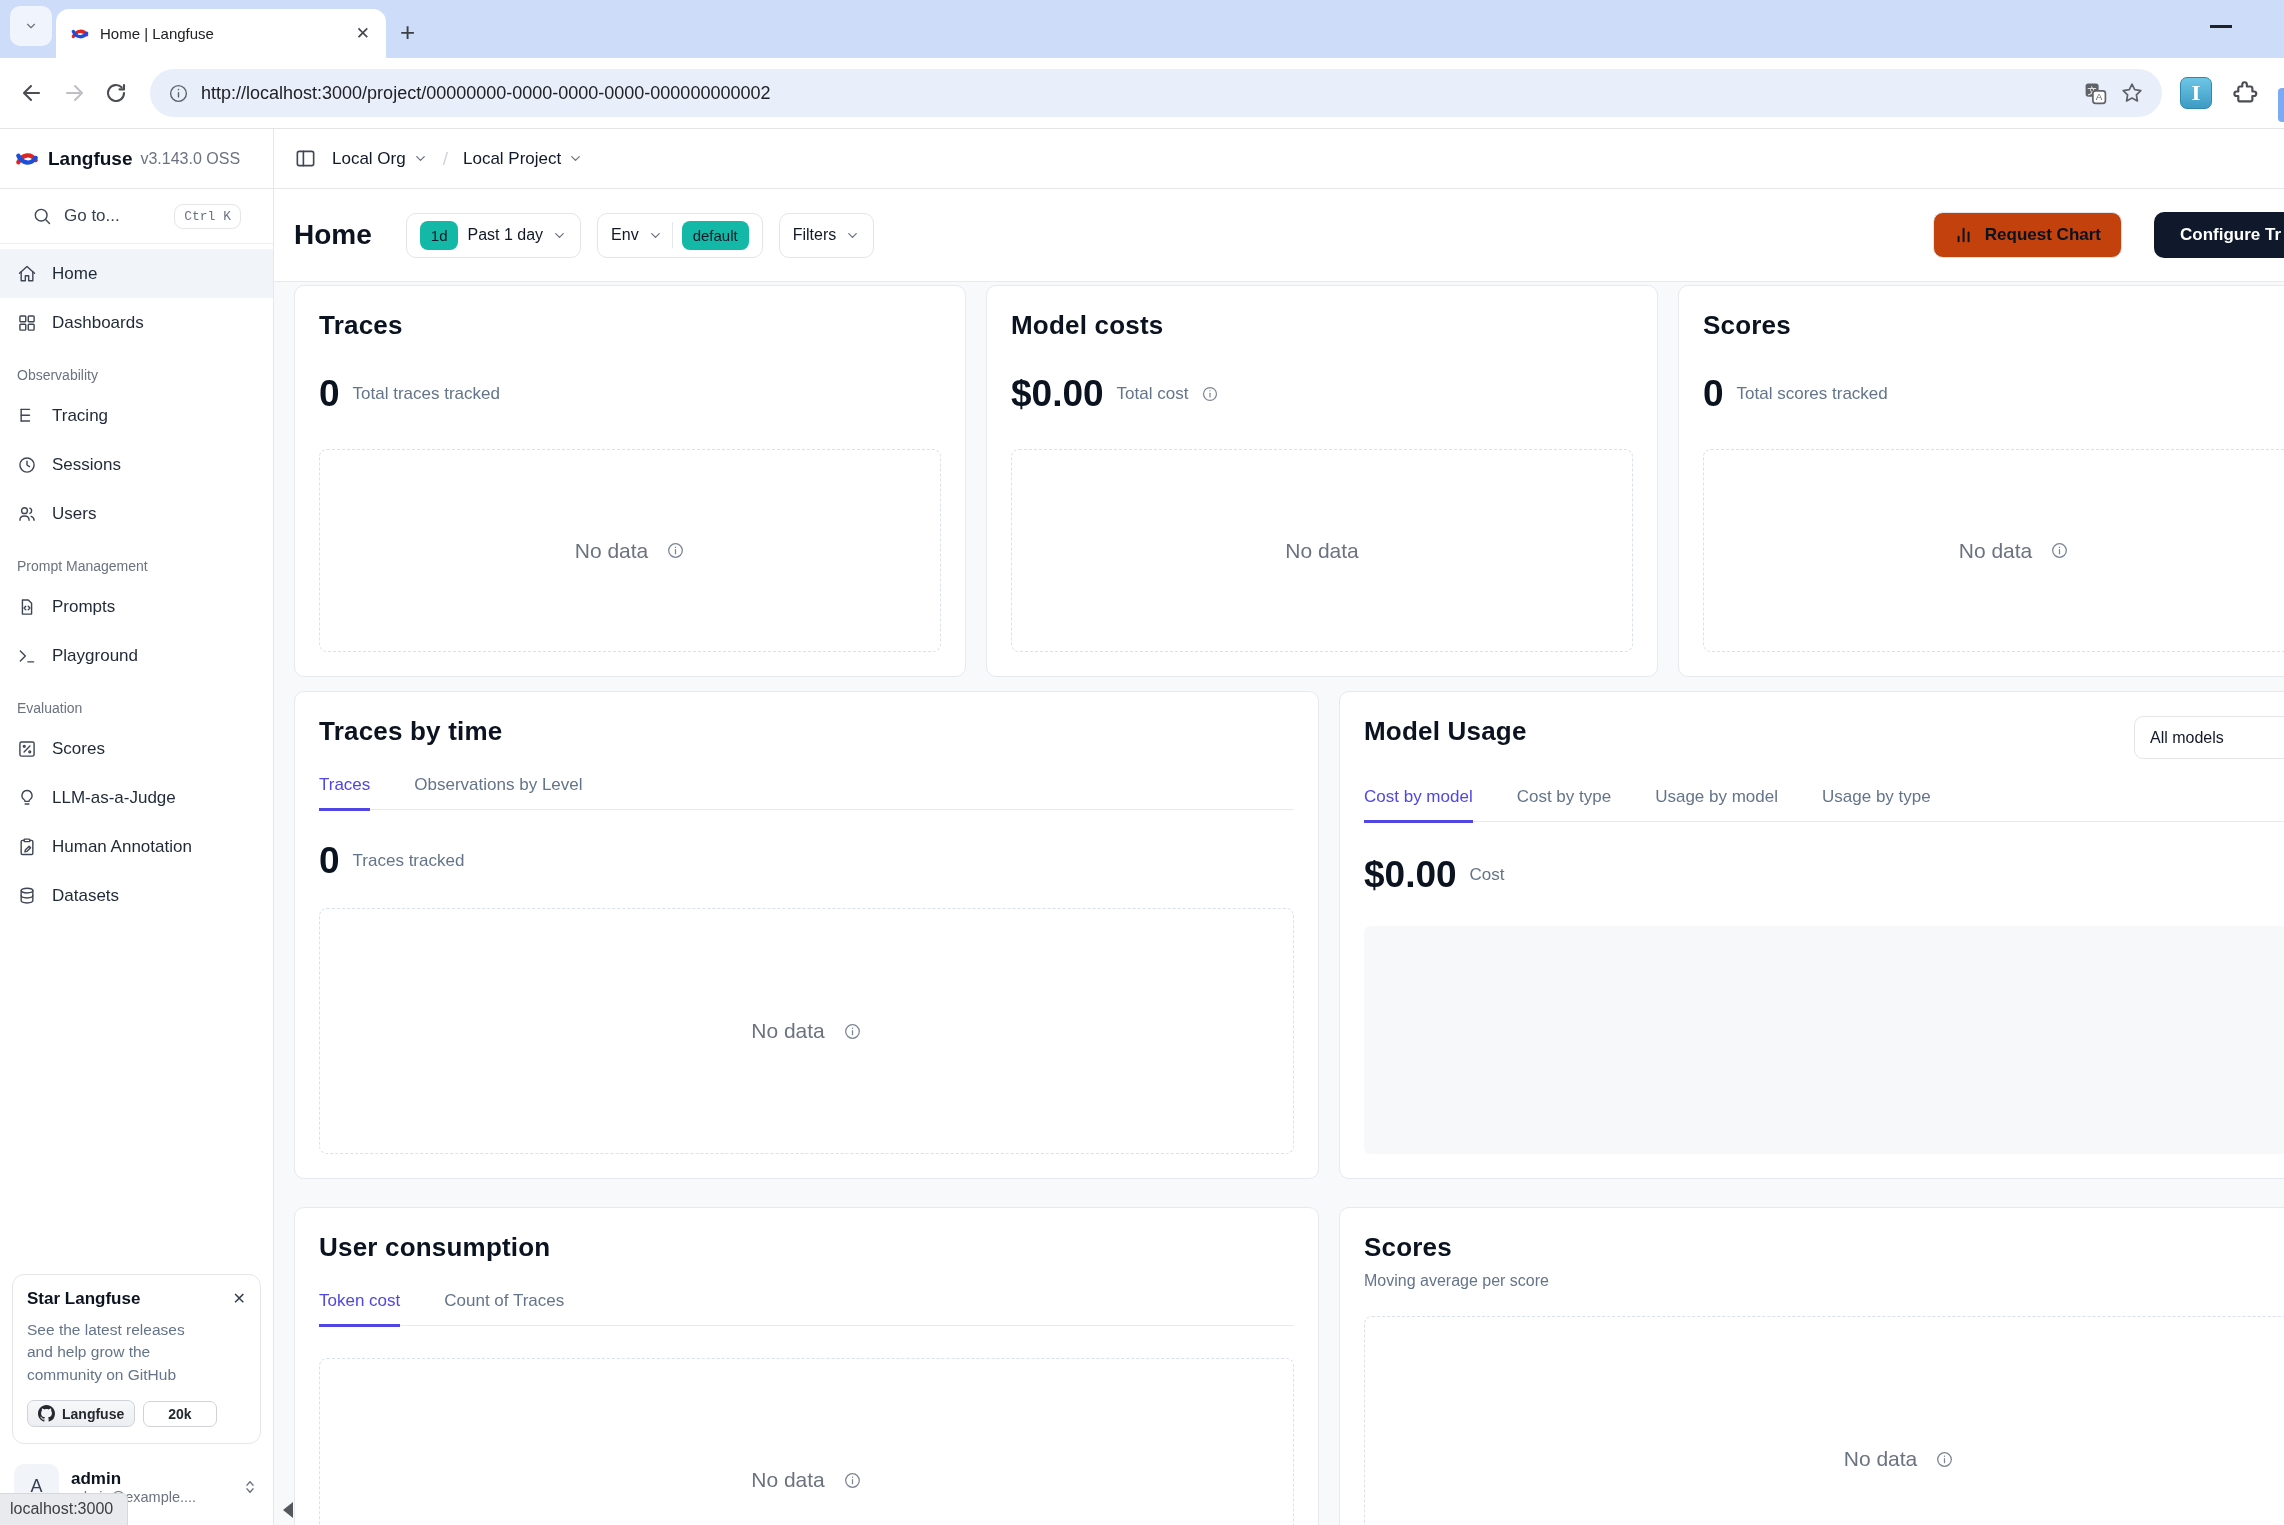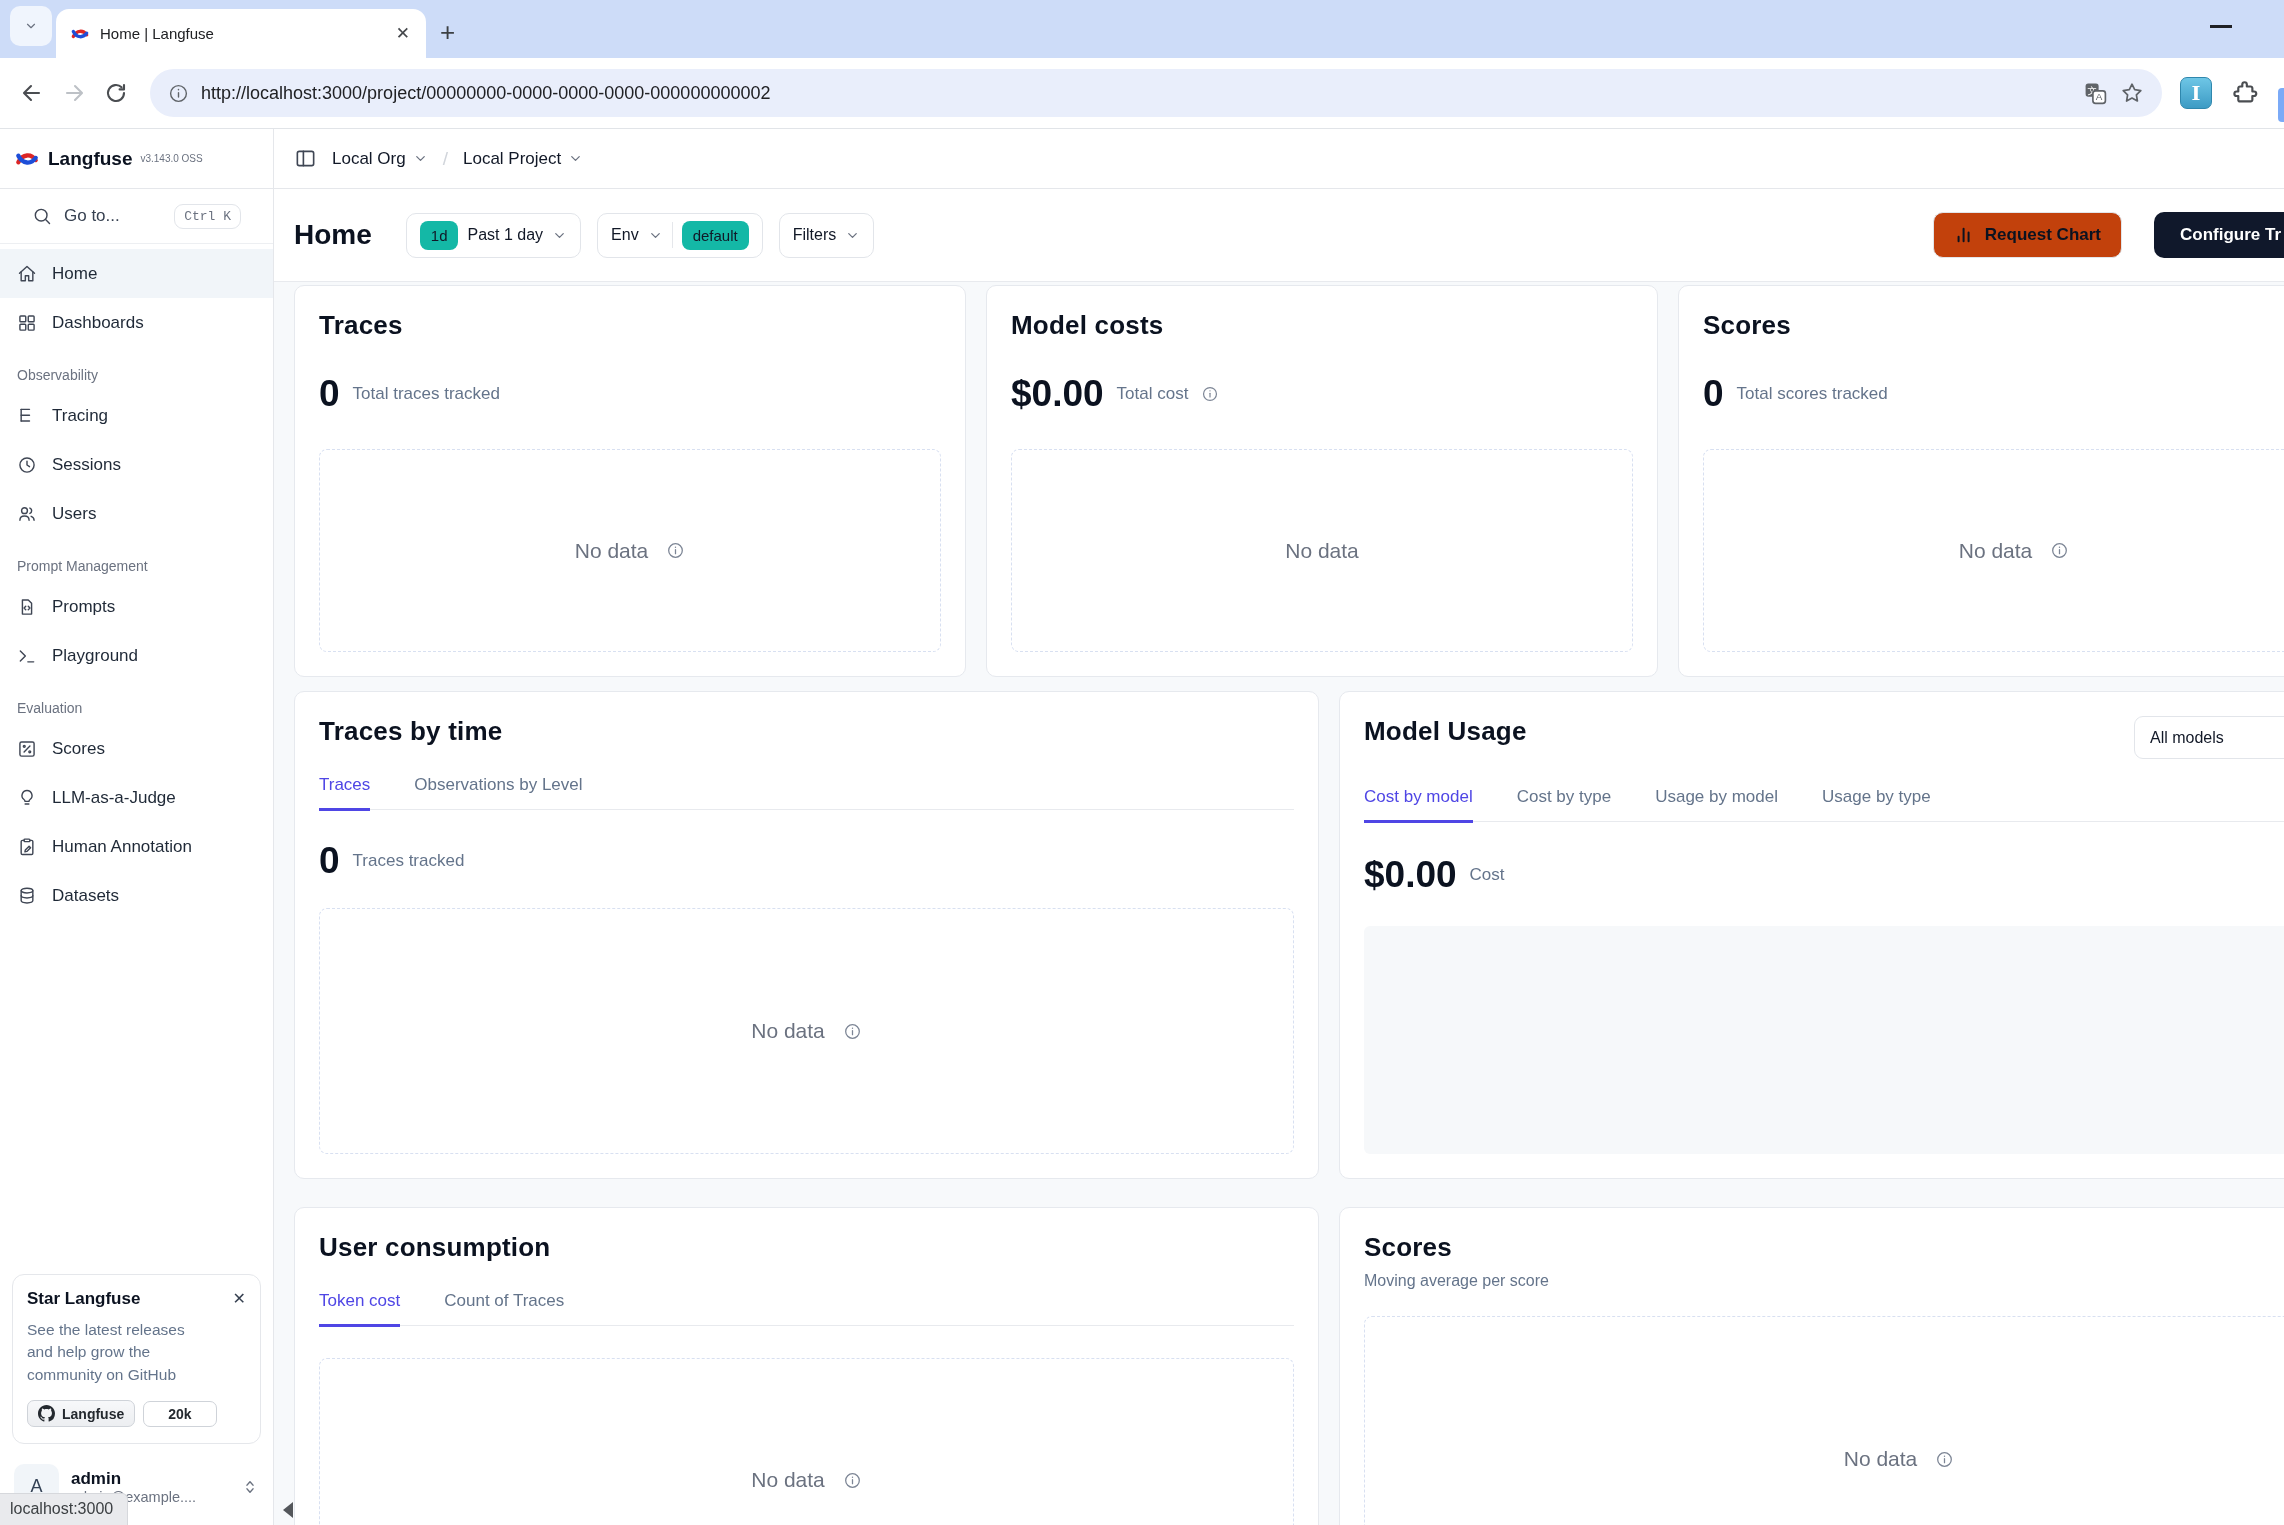--- a/index.html
+++ b/index.html
@@ -4,42 +4,42 @@
 <style>
   * { margin:0; padding:0; box-sizing:border-box; }
   html,body { width:2284px; height:1525px; overflow:hidden; background:#fff;
     font-family:"Liberation Sans", sans-serif; color:#111827; }
   .browser { width:2284px; height:1525px; position:relative; display:flex; flex-direction:column; }
 
   
   .tabstrip { height:58px; background:#cddcf8; display:flex; align-items:flex-end; padding-left:10px; position:relative; flex:0 0 auto; }
   .tab-search-btn { width:42px; height:40px; margin:0 4px 6px 0; border-radius:10px; background:rgba(255,255,255,.7);
     display:flex; align-items:center; justify-content:center; color:#3c4043; align-self:center; }
-  .tab { height:49px; width:370px; background:#fff; border-radius:13px 13px 0 0; display:flex; align-items:center; gap:10px; padding:0 14px; }
+  .tab { height:49px; width:330px; background:#fff; border-radius:13px 13px 0 0; display:flex; align-items:center; gap:10px; padding:0 14px; }
   .tab-title { font-size:15px; color:#202124; flex:1; white-space:nowrap; overflow:hidden; }
   .tab-close { color:#45484c; font-size:17px; padding:0 2px; }
   .newtab { font-size:26px; color:#3c4043; margin:0 0 10px 14px; font-weight:400; }
   .minimize { position:absolute; top:25px; right:52px; width:22px; height:3px; background:#1f2125; }
 
   .toolbar { height:71px; background:#fff; border-bottom:1px solid #e1e4e8; display:flex; align-items:center; padding:0 16px; gap:10px; flex:0 0 auto; }
   .nav-ico { width:32px; display:flex; justify-content:center; }
   .urlbar { flex:1; height:48px; background:#e9eefb; border-radius:24px; display:flex; align-items:center; gap:12px; padding:0 18px; margin:0 8px; }
   .url-text { font-size:18px; color:#202124; flex:1; white-space:nowrap; overflow:hidden; }
   .ext-1p { width:32px; height:32px; border-radius:7px; background:linear-gradient(#6ec6e6,#3d9bc4); border:1px solid #2f87ad;
     color:#fff; font-family:"DejaVu Serif",serif; font-weight:bold; font-size:19px; display:flex; align-items:center; justify-content:center; }
   .profile-sliver { position:absolute; right:0; top:88px; width:6px; height:34px; background:#7baaf7; border-radius:4px 0 0 4px; }
 
   
   .app { flex:1; display:flex; min-height:0; }
 
   
   .sidebar { width:274px; flex:0 0 274px; border-right:1px solid #e5e7eb; background:#fff; display:flex; flex-direction:column; position:relative; }
   .brand { height:60px; display:flex; align-items:center; gap:8px; padding:0 14px; border-bottom:1px solid #e5e7eb; flex:0 0 auto; }
   .brand-name { font-size:19px; font-weight:bold; color:#0b1220; }
-  .brand-ver { font-size:10px; color:#6b7280; }
+  .brand-ver { font-size:16px; color:#6b7280; }
   .goto-row { height:55px; display:flex; align-items:center; gap:12px; padding:0 32px; border-bottom:1px solid #edeff2; flex:0 0 auto; }
   .goto-label { font-size:17px; color:#374151; flex:1; }
   .kbd { font-family:"Liberation Mono",monospace; font-size:13px; color:#6b7280; border:1px solid #e2e5ea; border-radius:9px; padding:4px 9px; }
   .snav { padding:5px 0 0; }
   .snav-item { height:49px; display:flex; align-items:center; gap:15px; padding:0 17px; font-size:17px; color:#1f2937; }
   .snav-item.active { background:#f1f5f9; }
   .section-label { padding:20px 17px 8px; font-size:14px; color:#6b7280; }
   .side-spacer { flex:1; }
   .star-card { margin:8px 12px 14px; border:1px solid #e5e7eb; border-radius:12px; padding:14px 14px 16px; }
   .star-head { display:flex; align-items:flex-start; }

